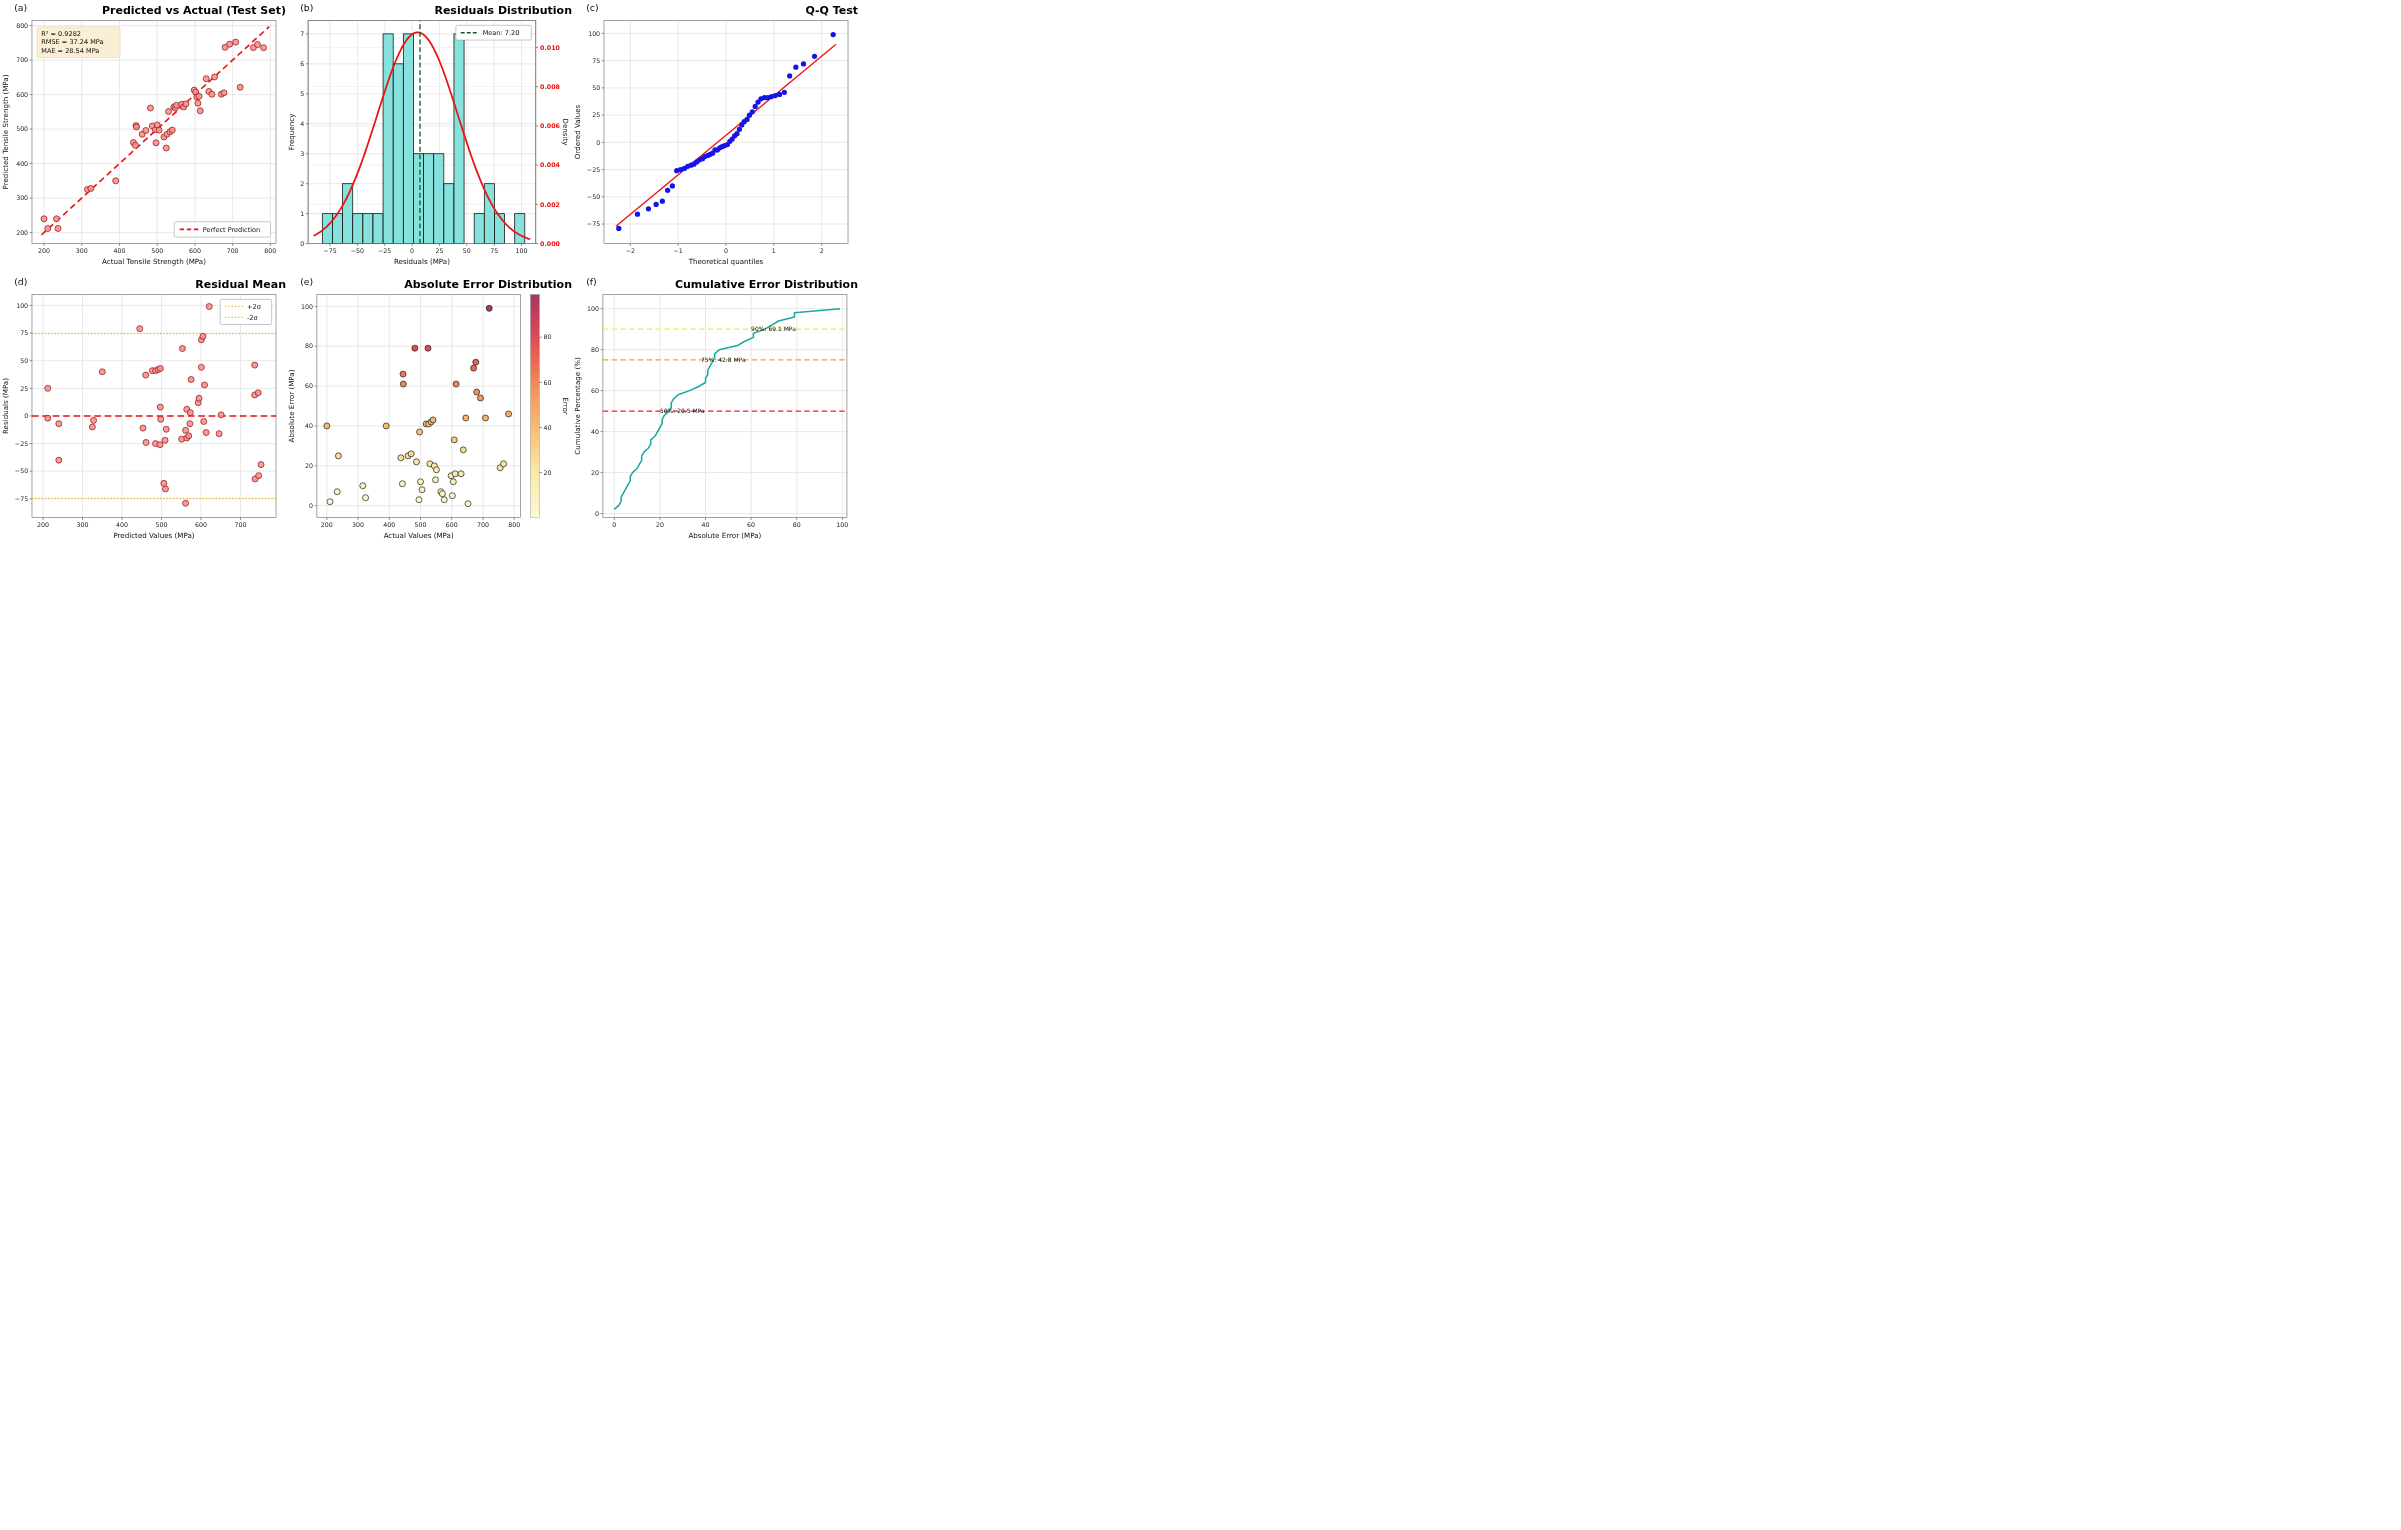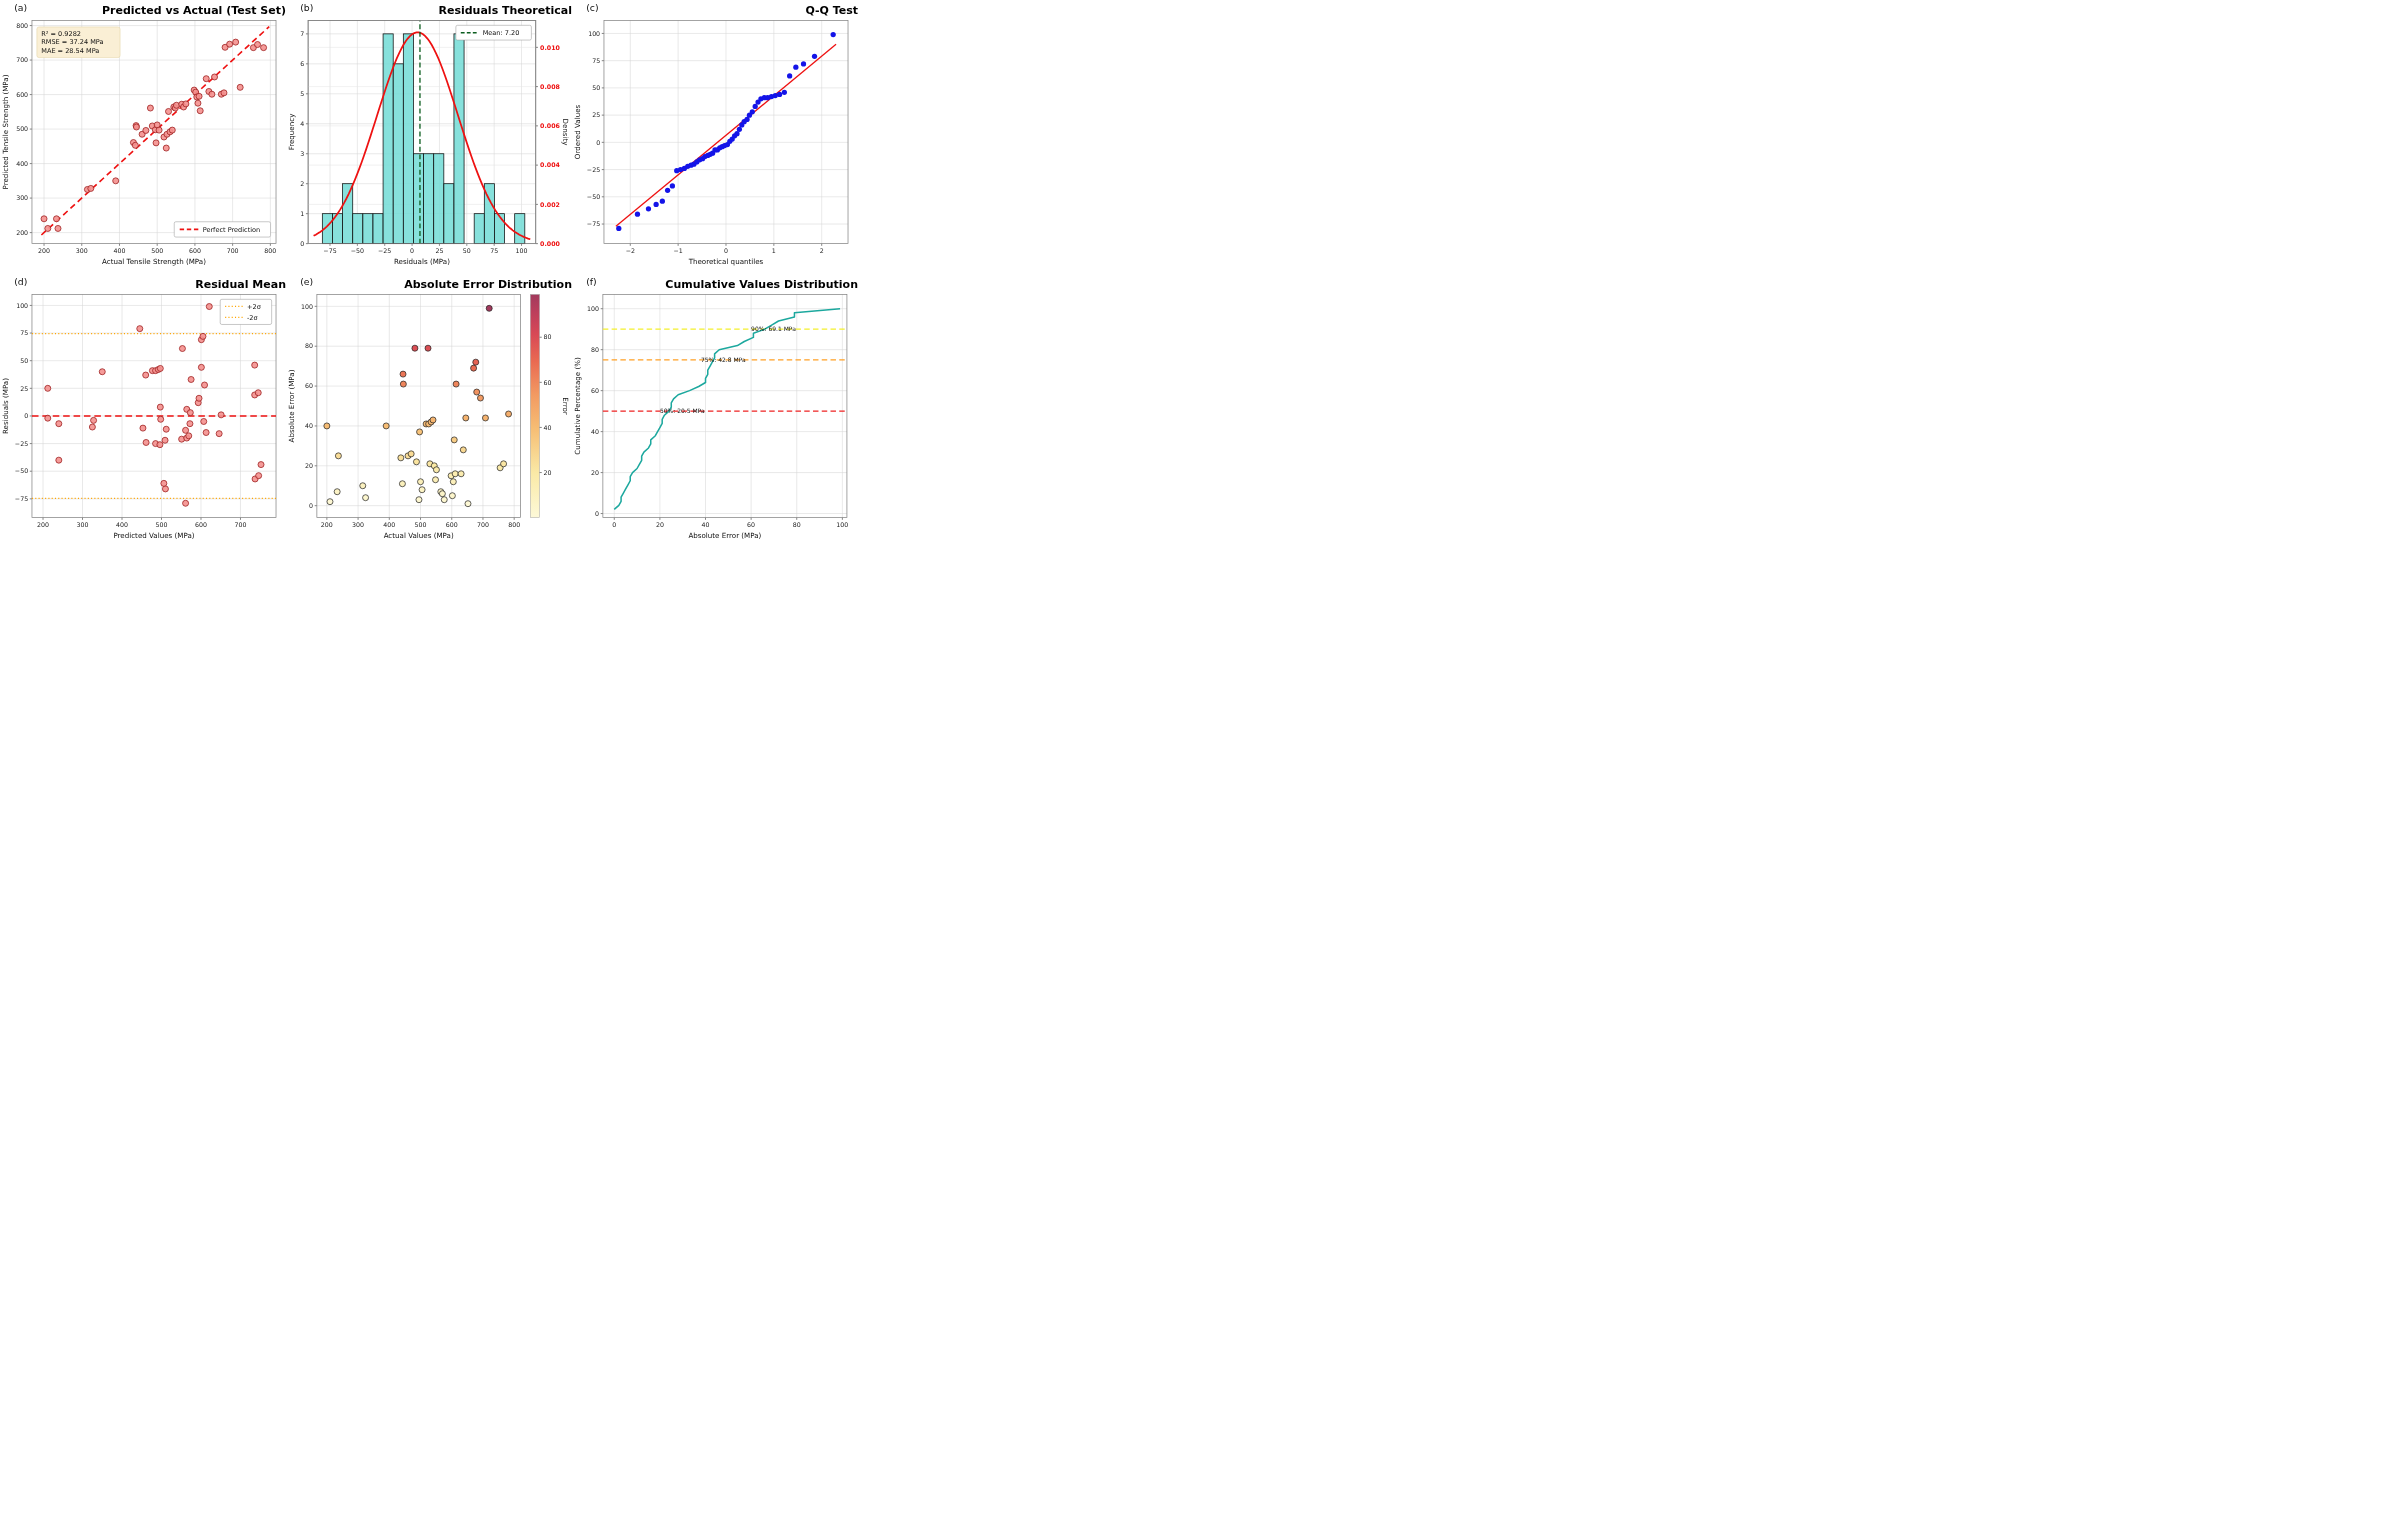--- a/index.html
+++ b/index.html
@@ -133,21 +133,21 @@
         <text x="75" y="68" class="stats" text-anchor="start">MAE = 28.54 MPa</text>
         <rect x="318" y="376" width="176" height="28" rx="3" fill="#ffffff" stroke="#9a9a9a" stroke-width="1"></rect>
         <line x1="328" y1="390" x2="362" y2="390" stroke="#ee1111" stroke-width="3" stroke-dasharray="8,5"></line>
         <text x="370" y="394" class="leg" text-anchor="start">Perfect Prediction</text>
       </svg>
   </div>
 
   <div class="panel">
     <div class="hdr">
       <span class="letter">(b)</span>
-      <div class="ptitle">Residuals Theoretical</div>
+      <div class="ptitle">Residuals Distribution</div>
     </div>
     <svg id="svg-b" width="285" height="255" viewBox="0 0 520 466">
         <rect x="40" y="8" width="416" height="408" fill="#ffffff"></rect>
         <line x1="80" x2="80" y1="8" y2="416" stroke="#d6d6d6" stroke-width="1"></line>
         <line x1="80" x2="80" y1="416" y2="420" stroke="#444" stroke-width="1.2"></line>
         <text x="80" y="433" class="tick" text-anchor="middle">−75</text>
         <line x1="130" x2="130" y1="8" y2="416" stroke="#d6d6d6" stroke-width="1"></line>
         <line x1="130" x2="130" y1="416" y2="420" stroke="#444" stroke-width="1.2"></line>
         <text x="130" y="433" class="tick" text-anchor="middle">−50</text>
         <line x1="180" x2="180" y1="8" y2="416" stroke="#d6d6d6" stroke-width="1"></line>
@@ -577,21 +577,21 @@
         <text x="470" y="172.72727272727272" class="tick" text-anchor="start">60</text>
         <line x1="463" x2="467" y1="86.30303030303031" y2="86.30303030303031" stroke="#444" stroke-width="1.2"></line>
         <text x="470" y="90.30303030303031" class="tick" text-anchor="start">80</text>
         <text x="0" y="0" class="alabel" text-anchor="middle" transform="translate(505,212) rotate(90)">Error</text>
       </svg>
   </div>
 
   <div class="panel">
     <div class="hdr">
       <span class="letter">(f)</span>
-      <div class="ptitle">Cumulative Values Distribution</div>
+      <div class="ptitle">Cumulative Error Distribution</div>
     </div>
     <svg id="svg-f" width="285" height="255" viewBox="0 0 520 466">
         <rect x="56" y="8" width="446" height="408" fill="#ffffff"></rect>
         <line x1="76.8411214953271" x2="76.8411214953271" y1="8" y2="416" stroke="#d6d6d6" stroke-width="1"></line>
         <line x1="76.8411214953271" x2="76.8411214953271" y1="416" y2="420" stroke="#444" stroke-width="1.2"></line>
         <text x="76.8411214953271" y="433" class="tick" text-anchor="middle">0</text>
         <line x1="160.20560747663552" x2="160.20560747663552" y1="8" y2="416" stroke="#d6d6d6" stroke-width="1"></line>
         <line x1="160.20560747663552" x2="160.20560747663552" y1="416" y2="420" stroke="#444" stroke-width="1.2"></line>
         <text x="160.20560747663552" y="433" class="tick" text-anchor="middle">20</text>
         <line x1="243.57009345794393" x2="243.57009345794393" y1="8" y2="416" stroke="#d6d6d6" stroke-width="1"></line>

